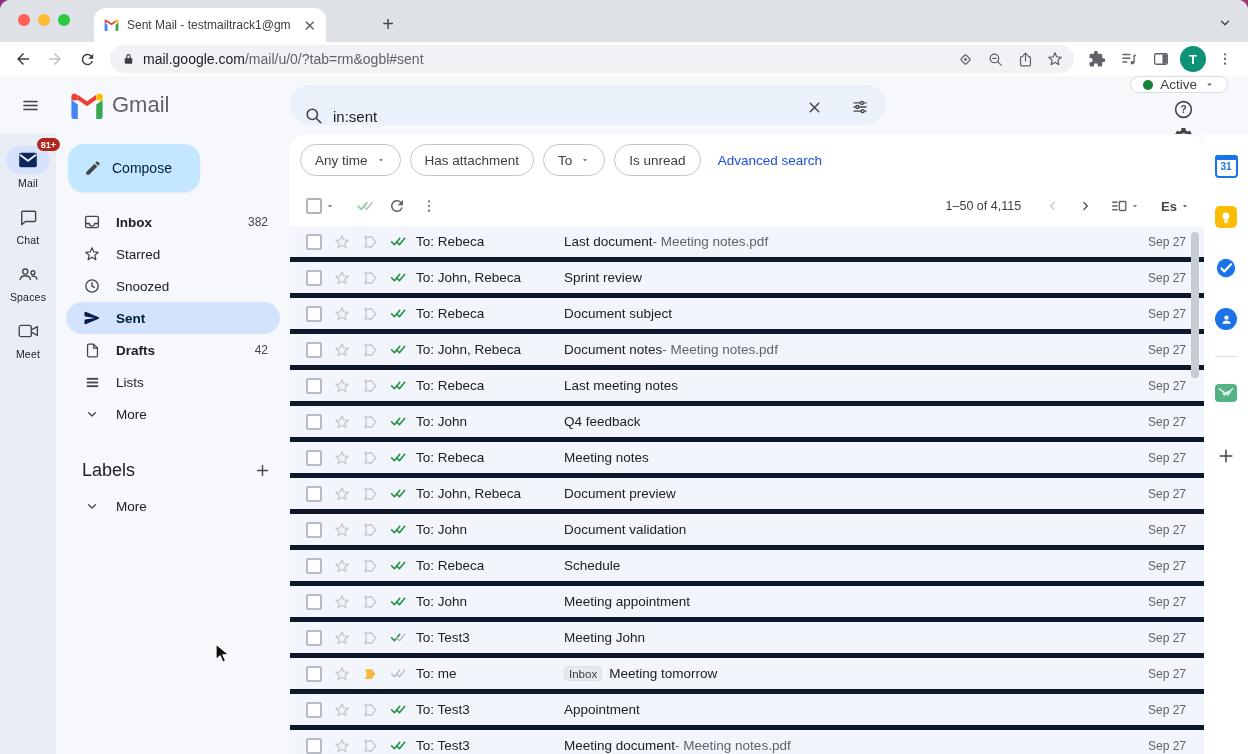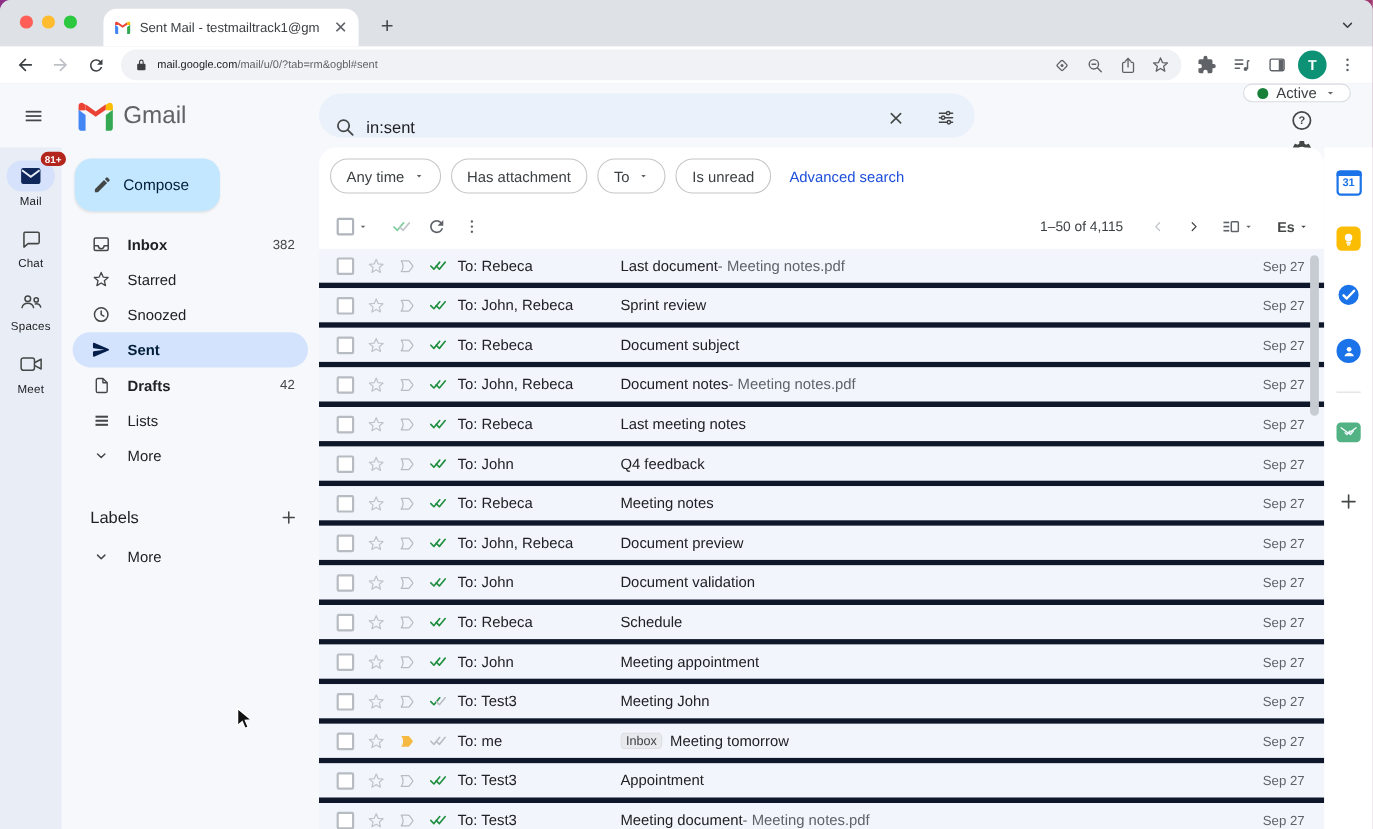--- a/index.html
+++ b/index.html
@@ -6,36 +6,36 @@
   html,body { width:1248px; height:754px; overflow:hidden; }
   body {
     font-family:"Liberation Sans","DejaVu Sans",sans-serif;
     background:linear-gradient(120deg,#8e2f86 0%,#a63a68 100%);
     position:relative;
   }
   .window { width:1248px; height:754px; border-radius:10px 10px 0 0; overflow:hidden;
     display:flex; flex-direction:column; background:#dee1e6; }
 
   
-  .tabstrip { height:42px; background:#dee1e6; display:flex; align-items:flex-end; position:relative; flex:none; }
+  .tabstrip { height:42px; background:#dee1e6; display:flex; align-items:flex-end; position:relative; flex:none;gap:36px; }
   .lights { position:absolute; left:18px; top:14px; display:flex; gap:8px; }
   .light { width:12px; height:12px; border-radius:50%; }
   .light.r { background:#ff5f57; } .light.y { background:#febc2e; } .light.g { background:#2bc840; }
   .tab { margin-left:94px; width:232px; height:34px; background:#fff; border-radius:12px 12px 0 0;
     display:flex; align-items:center; padding:0 10px; gap:8px; }
   .tab-title { flex:1; font-size:12px; color:#3c4043; white-space:nowrap; overflow:hidden; }
   .tab-close { color:#5f6368; font-size:15px; line-height:1; cursor:default; }
   .newtab { width:28px; height:28px; margin:0 0 4px 12px; display:flex; align-items:center; justify-content:center; color:#45494d; font-size:20px; font-weight:400; }
   .strip-chevron { position:absolute; right:16px; top:16px; color:#3c4043; }
 
   
   .btoolbar { height:34px; background:#fff; display:flex; align-items:center; padding:0 10px; gap:6px; flex:none; }
   .bicon { width:26px; height:26px; display:flex; align-items:center; justify-content:center; color:#5f6368; flex:none; }
   .addressbar { flex:1; height:28px; background:#f0f2f5; border-radius:14px; display:flex; align-items:center; padding:0 6px 0 12px; gap:8px; margin:0 4px; min-width:0; }
-  .url { font-size:10px; color:#202124; white-space:nowrap; overflow:hidden; flex:1; }
+  .url { font-size:14px; color:#202124; white-space:nowrap; overflow:hidden; flex:1; }
   .url .path { color:#5f6368; }
   .addr-icons { display:flex; align-items:center; gap:4px; }
   .avatarT { width:26px; height:26px; border-radius:50%; background:#0d9276; color:#fff; font-size:13px; font-weight:700;
     display:flex; align-items:center; justify-content:center; flex:none; }
 
   
   .app { flex:1; background:#f6f8fc; display:flex; flex-direction:column; min-height:0; }
   .app-header { height:58px; display:flex; align-items:center; flex:none; position:relative; }
   .hamburger { width:48px; height:48px; margin-left:6px; display:flex; align-items:center; justify-content:center; border-radius:50%; }
   .gmail-logo { display:flex; align-items:center; gap:8px; margin-left:16px; width:150px; }
@@ -74,21 +74,21 @@
   .navlist { margin-top:14px; }
   .nav-item { height:32px; display:flex; align-items:center; gap:14px; padding:0 12px 0 26px; margin-right:10px;
     border-radius:0 16px 16px 0; color:#202124; font-size:13.5px; }
   .nav-item .nicon { width:20px; display:flex; justify-content:center; color:#444746; }
   .nav-item .nlabel { flex:1; }
   .nav-item .ncount { font-size:12px; color:#444746; }
   .nav-item.bold .nlabel { font-weight:700; }
   .nav-item.selected { background:#d3e3fd; border-radius:16px; margin-left:10px; padding-left:16px; }
   .nav-item.selected .nlabel { font-weight:700; color:#001d35; }
   .labels-row { margin:26px 14px 0 26px; display:flex; align-items:center; }
-  .labels-title { flex:1; font-size:15px; font-weight:500; color:#202124; }
+  .labels-title { flex:1; font-size:18px; font-weight:500; color:#202124; }
   .labels-add { width:28px; height:28px; display:flex; align-items:center; justify-content:center; color:#444746; border-radius:50%; }
   .labels-more { margin-top:6px; }
 
   
   .main { flex:1; background:#fff; border-radius:16px 16px 0 0; position:relative; overflow:hidden; display:flex; flex-direction:column; }
   .chips-row { height:52px; display:flex; align-items:center; padding:0 10px; gap:9px; flex:none; }
   .chip { height:32px; border:1px solid #c4c7c5; border-radius:16px; display:flex; align-items:center; gap:8px;
     padding:0 14px; font-size:13.5px; color:#3c4043; background:#fff; }
   .adv-link { font-size:13.5px; font-weight:500; color:#1d4ed8; margin-left:8px; }
   .list-toolbar { height:40px; display:flex; align-items:center; padding:0 14px 0 16px; flex:none; }

